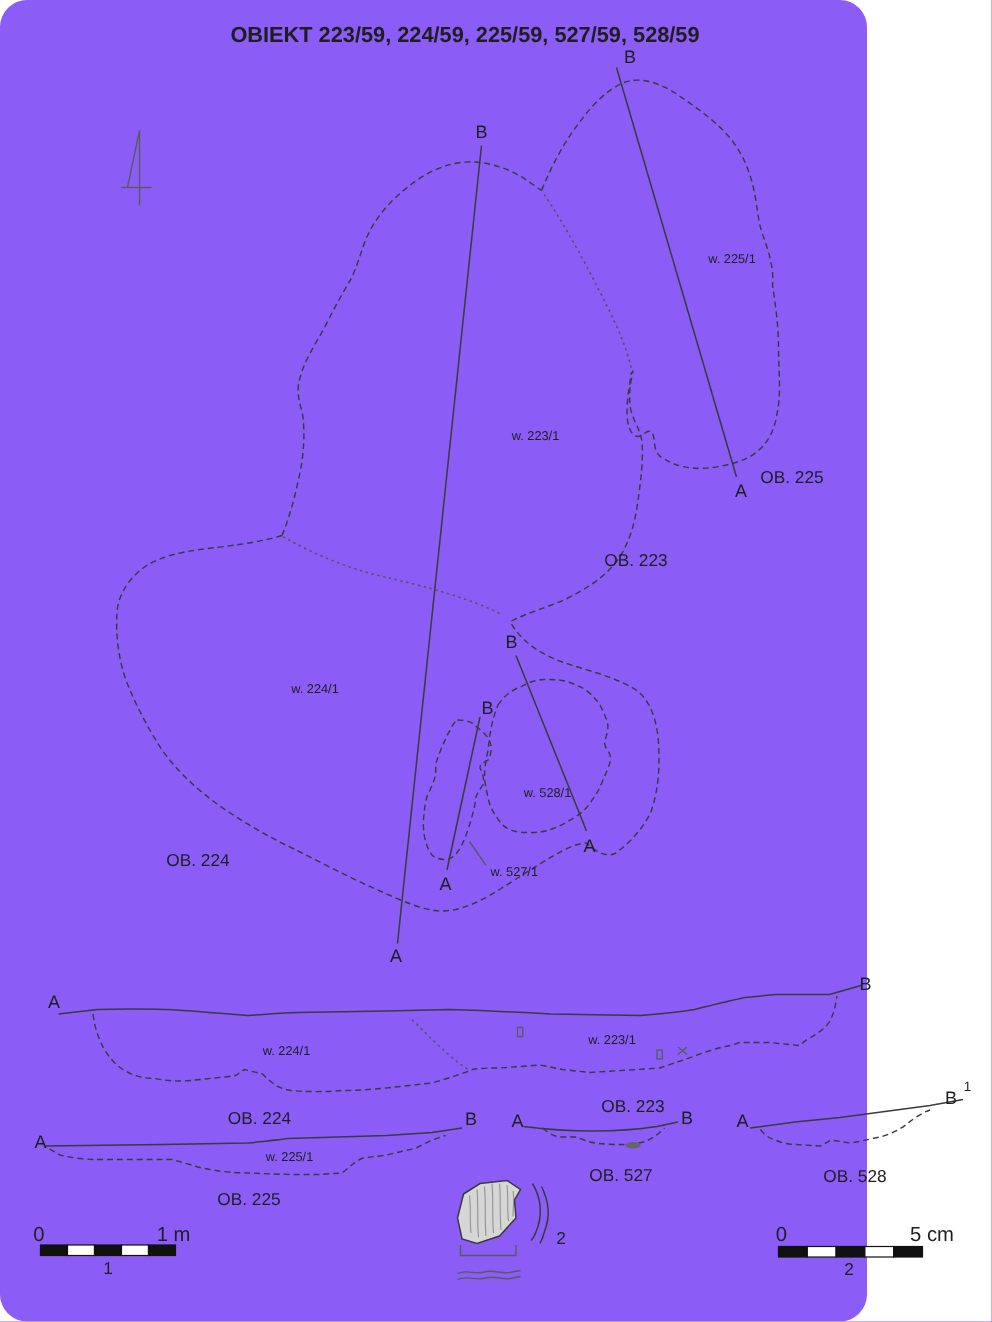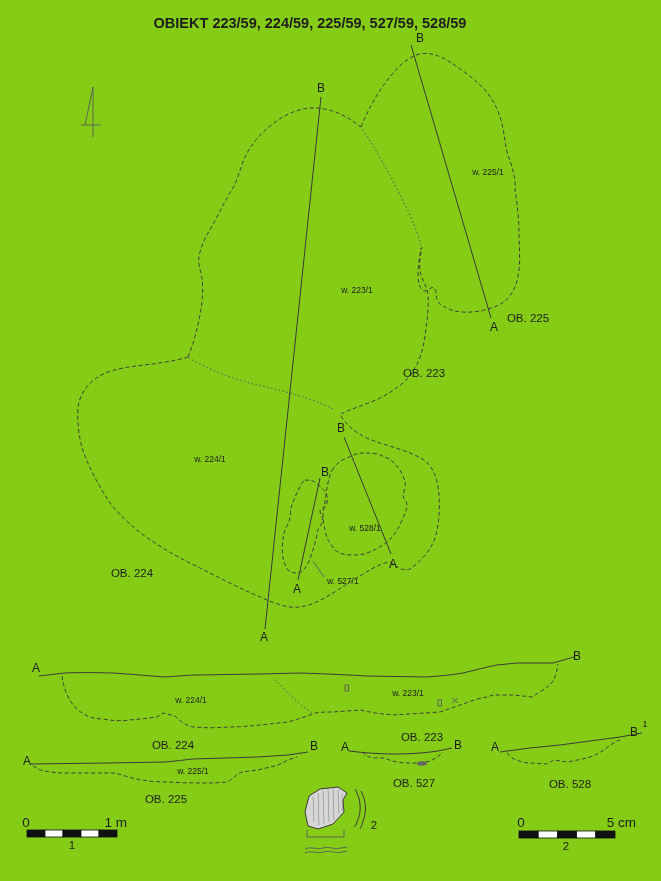--- a/index.html
+++ b/index.html
@@ -1,17 +1,17 @@
 <!DOCTYPE html>
 <html><head>
 <meta charset="utf-8">
 <style>
   html,body{margin:0;padding:0;}
   body{width:661px;height:881px;background:#ffffff;overflow:hidden;}
-  .plate{position:relative;width:661px;height:881px;background:#84cc16;}
+  .plate{position:relative;width:578px;height:881px;background:#8b5cf6;border-radius:18px;}
   svg text{font-family:"Liberation Sans",sans-serif;fill:#1e1e1e;}
   .t-title{font-size:14.5px;font-weight:bold;}
   .t-marker{font-size:12px;}
   .t-layer{font-size:8.5px;}
   .t-feature{font-size:11.5px;}
   .t-scale{font-size:13.5px;}
   .t-scalenum{font-size:11.5px;}
   .t-sup{font-size:9px;}
   .ink-dash{fill:none;stroke:#3a3a3a;stroke-width:0.95;stroke-dasharray:4 2.6;}
   .ink-dot{fill:none;stroke:#555555;stroke-width:1;stroke-dasharray:0.8 3.2;stroke-linecap:round;}

